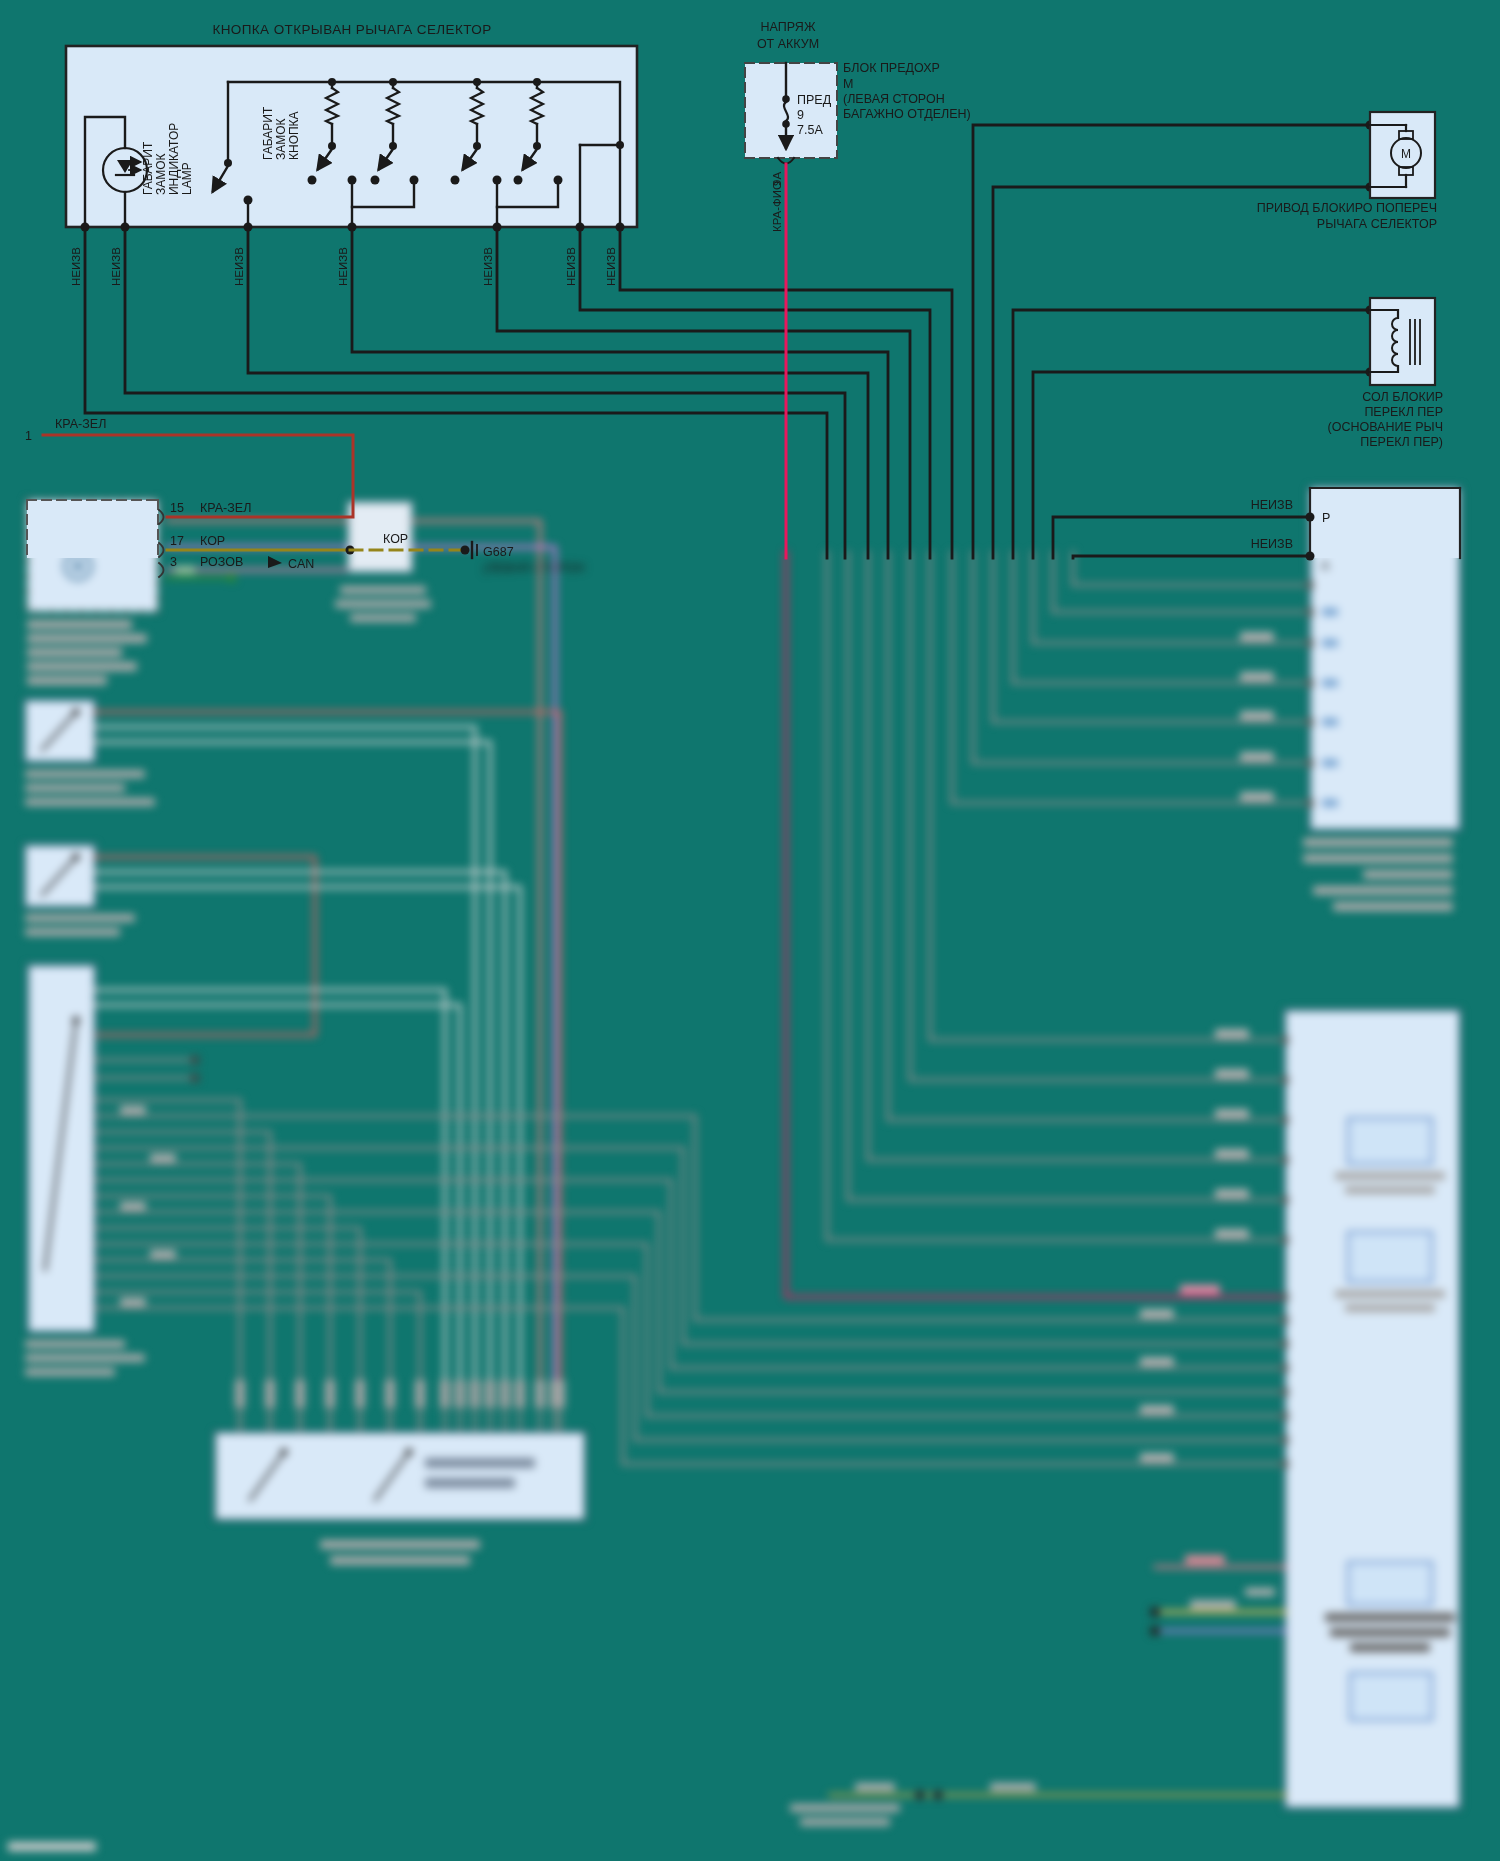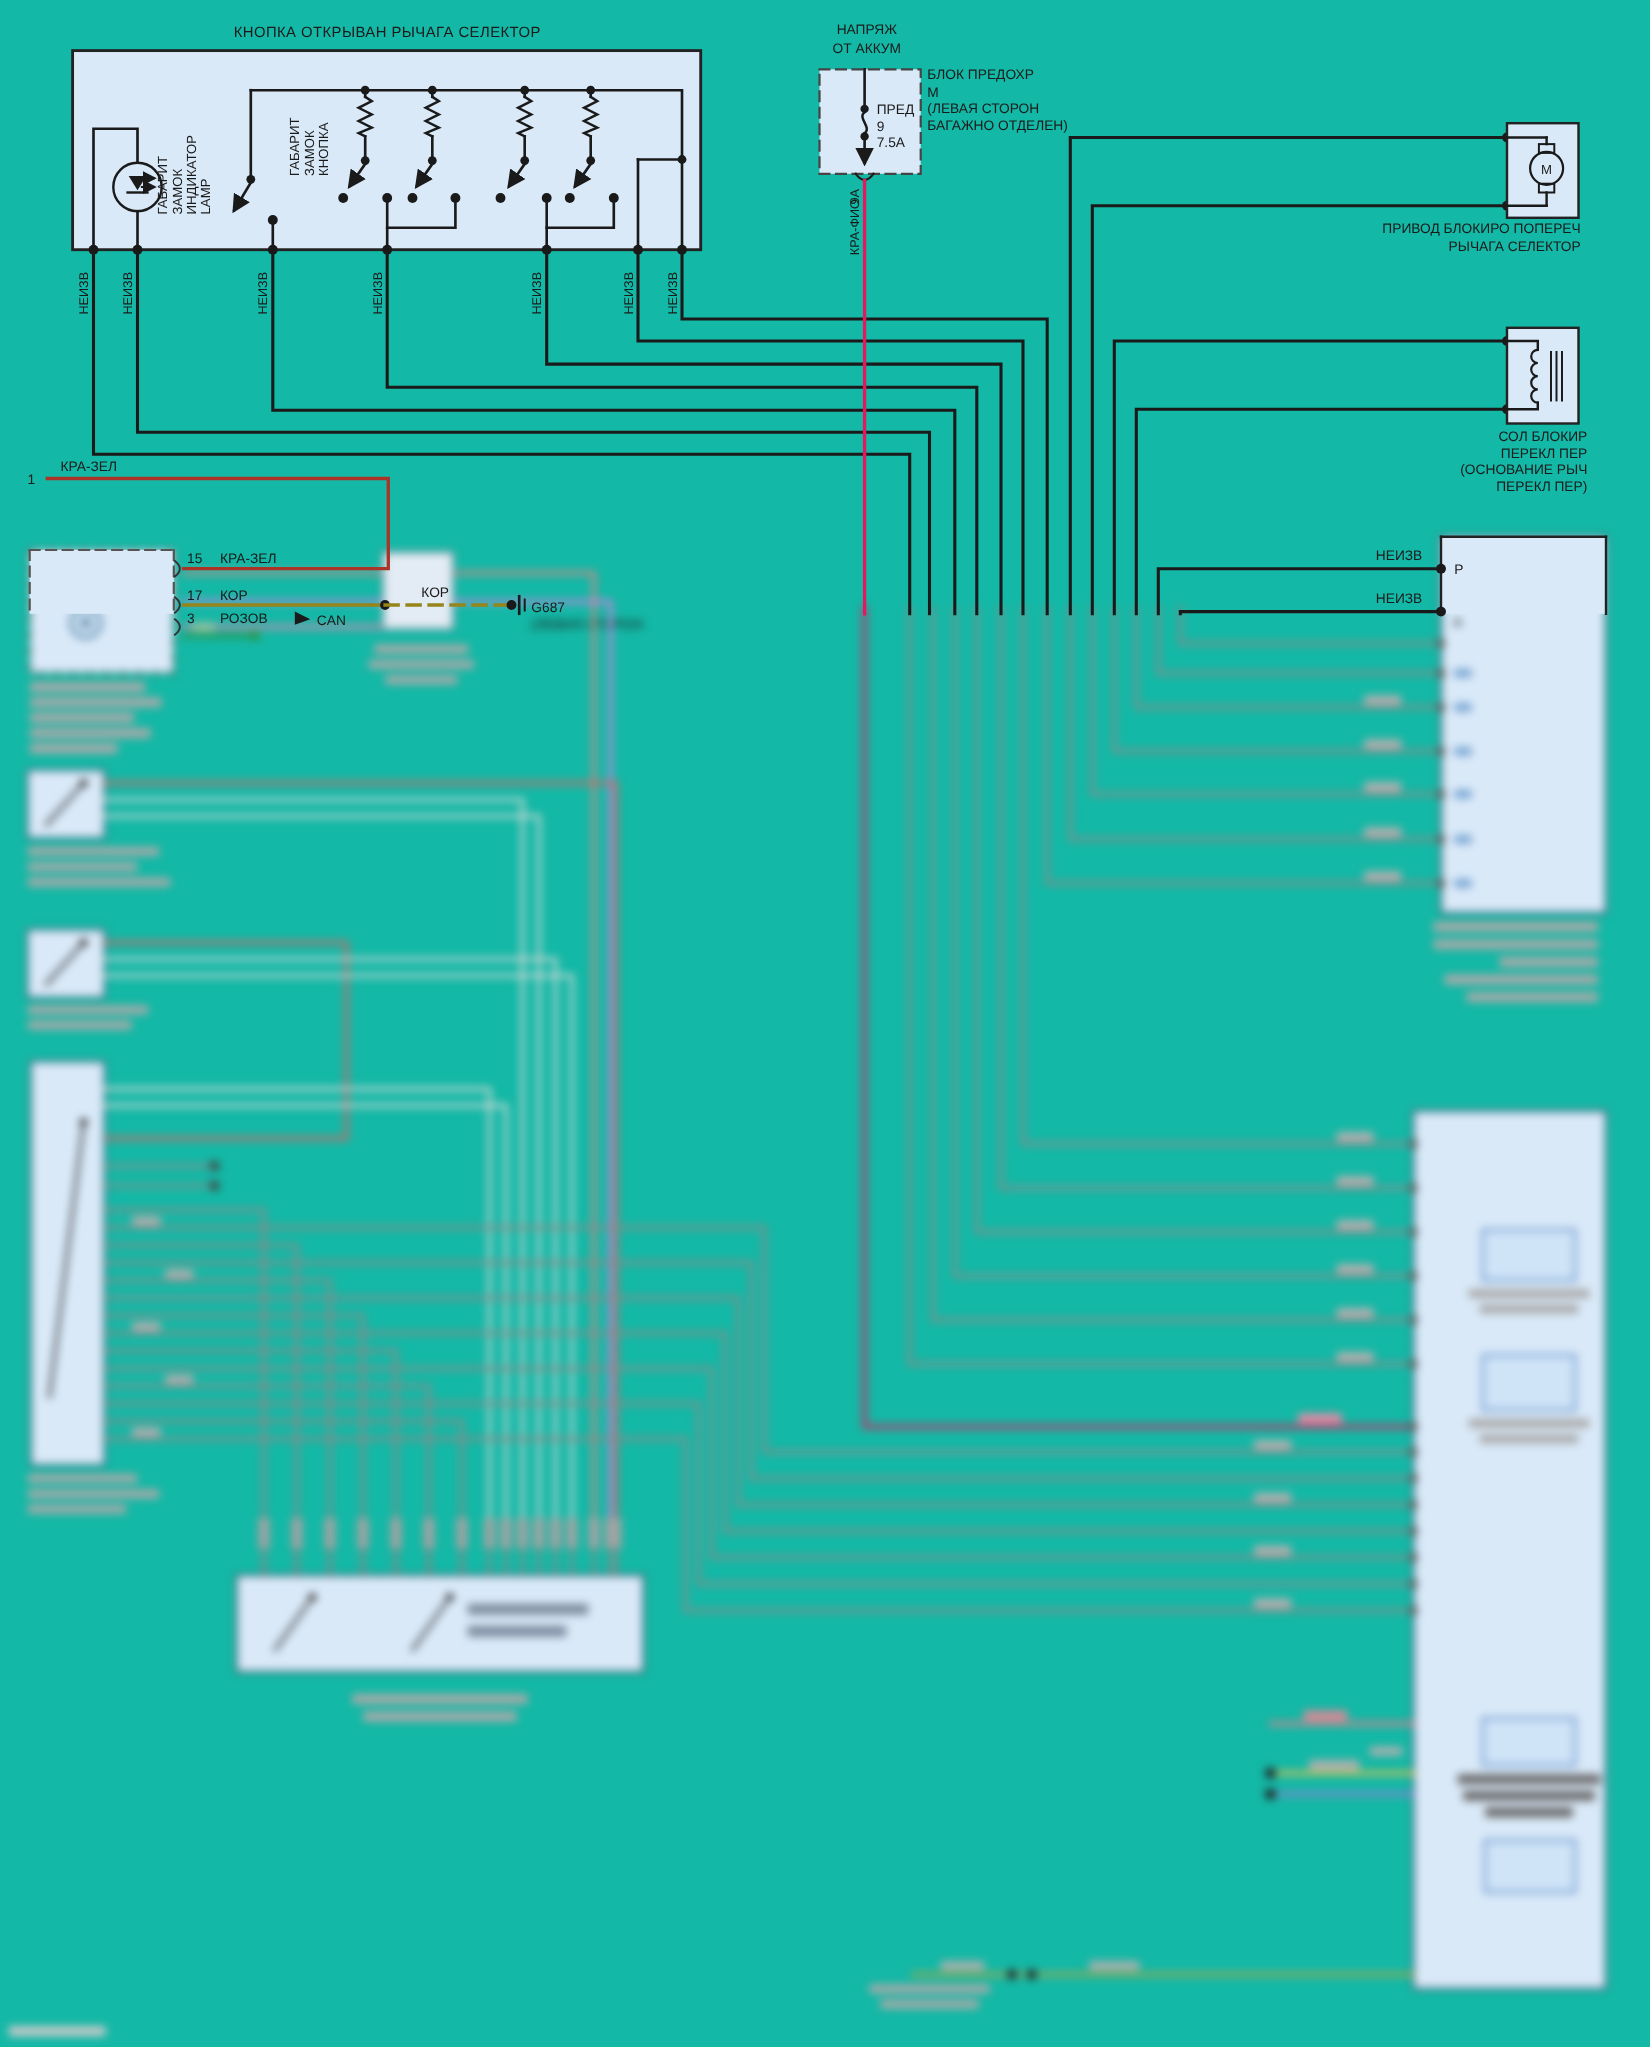--- a/index.html
+++ b/index.html
@@ -1,16 +1,16 @@
 <!DOCTYPE html>
 <html><head>
 <meta charset="utf-8">
 <style>
   html,body{margin:0;padding:0;background:#fff;}
-  #stage{position:relative;width:1500px;height:1861px;background:#14b8a6;overflow:hidden;
+  #stage{position:relative;width:1500px;height:1861px;background:#0f766e;overflow:hidden;
          font-family:"Liberation Sans", sans-serif;}
   .layer{position:absolute;left:0;top:0;}
   #blur-wrap{filter:blur(4px);}
   svg text{fill:#1a1a1a;}
   .t13{font-size:13.5px;letter-spacing:.4px;}
   .t12{font-size:12.5px;}
   .t11{font-size:11.5px;}
 </style>
 </head>
 <body>

